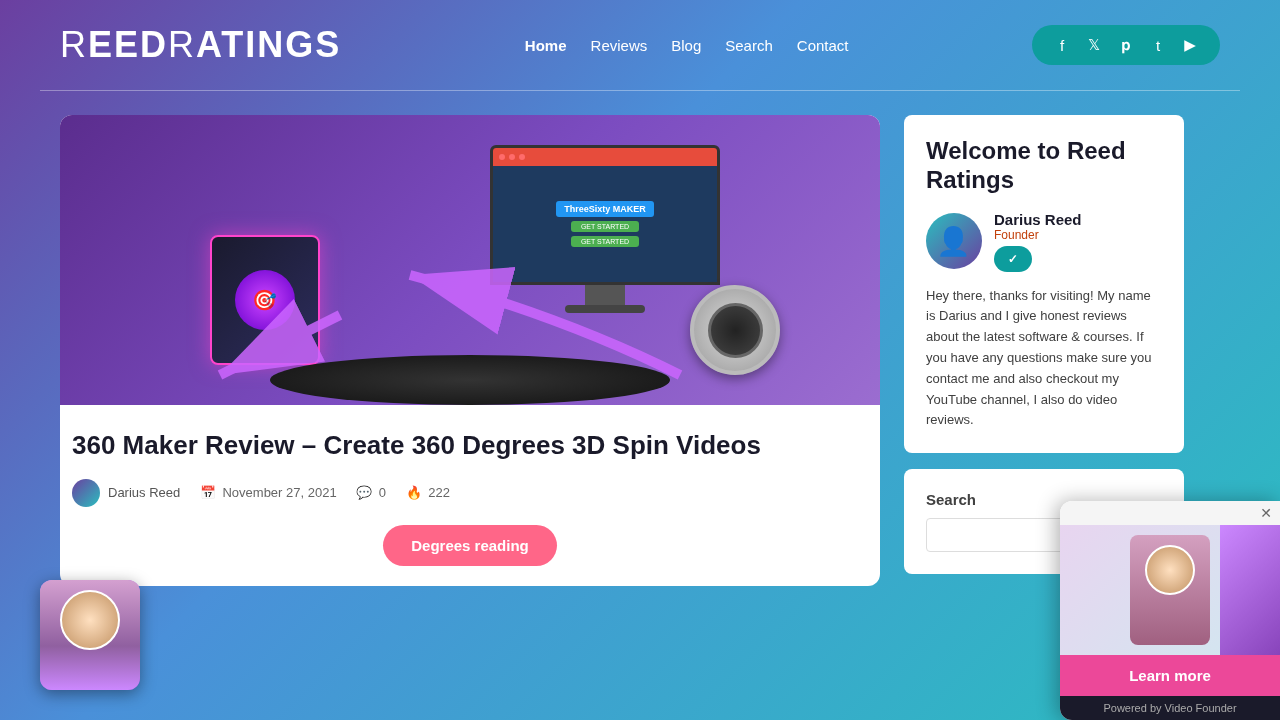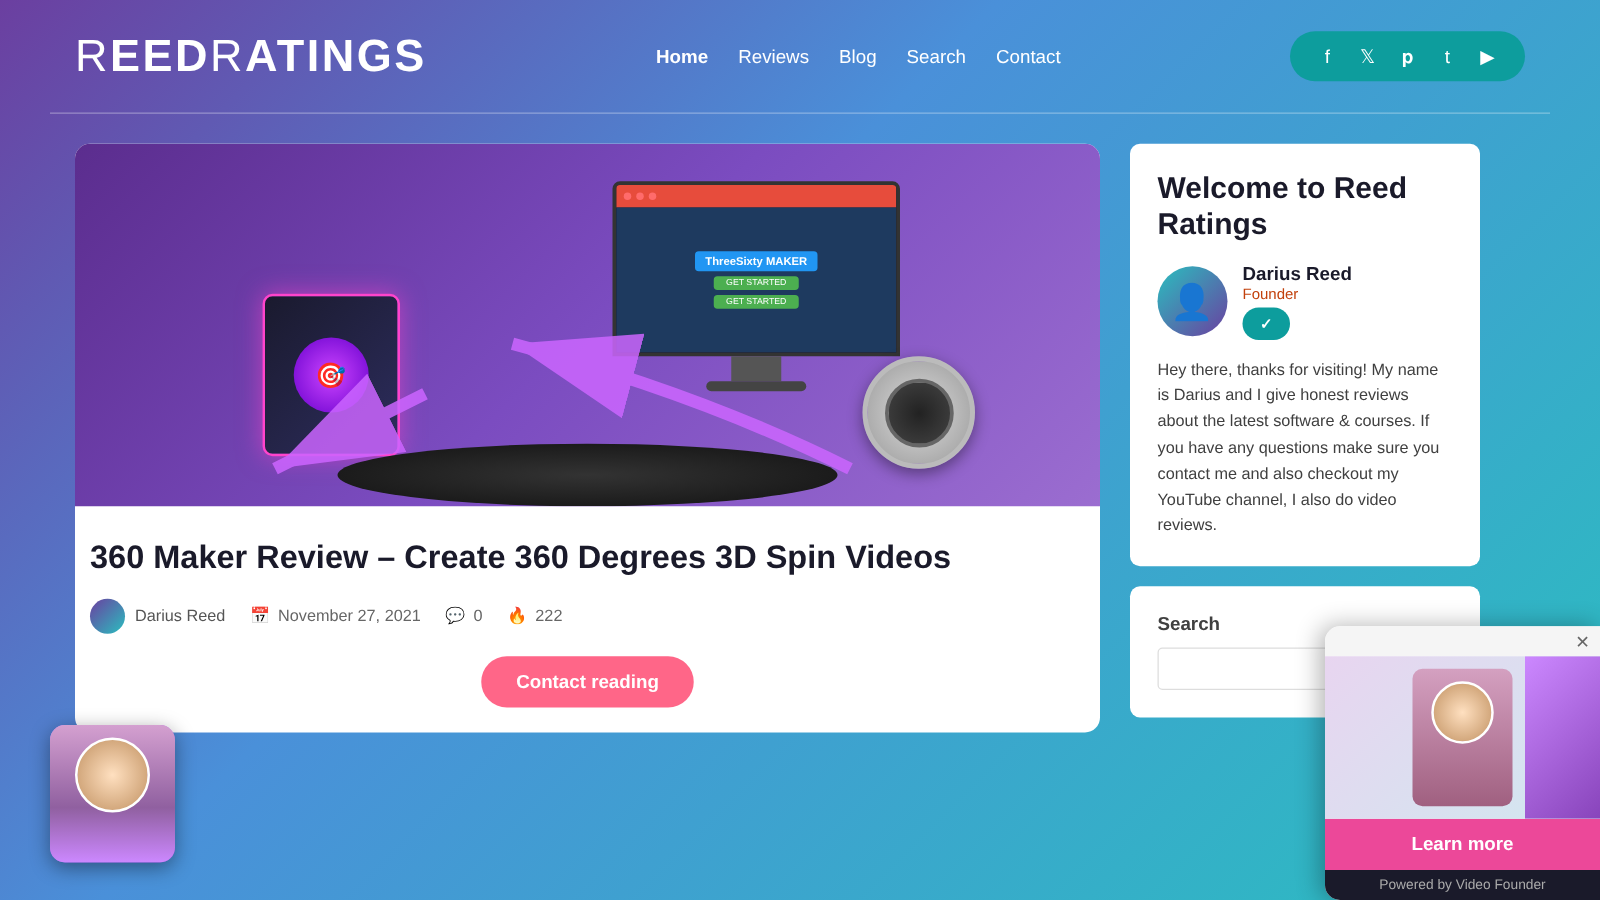--- a/index.html
+++ b/index.html
@@ -524,21 +524,21 @@
         </div>
         <div class="meta-comments">
           <span class="meta-icon">💬</span>
           <span>0</span>
         </div>
         <div class="meta-views">
           <span class="meta-icon">🔥</span>
           <span>222</span>
         </div>
       </div>
-      <button class="continue-btn">Contact reading</button>
+      <button class="continue-btn">Degrees reading</button>
     </div>
   </article>
 
   <aside class="sidebar">
 
     <div class="sidebar-card">
       <h2 class="welcome-title">Welcome to Reed Ratings</h2>
       <div class="profile-row">
         <div class="profile-avatar">
           <span style="font-size:28px">👤</span>

